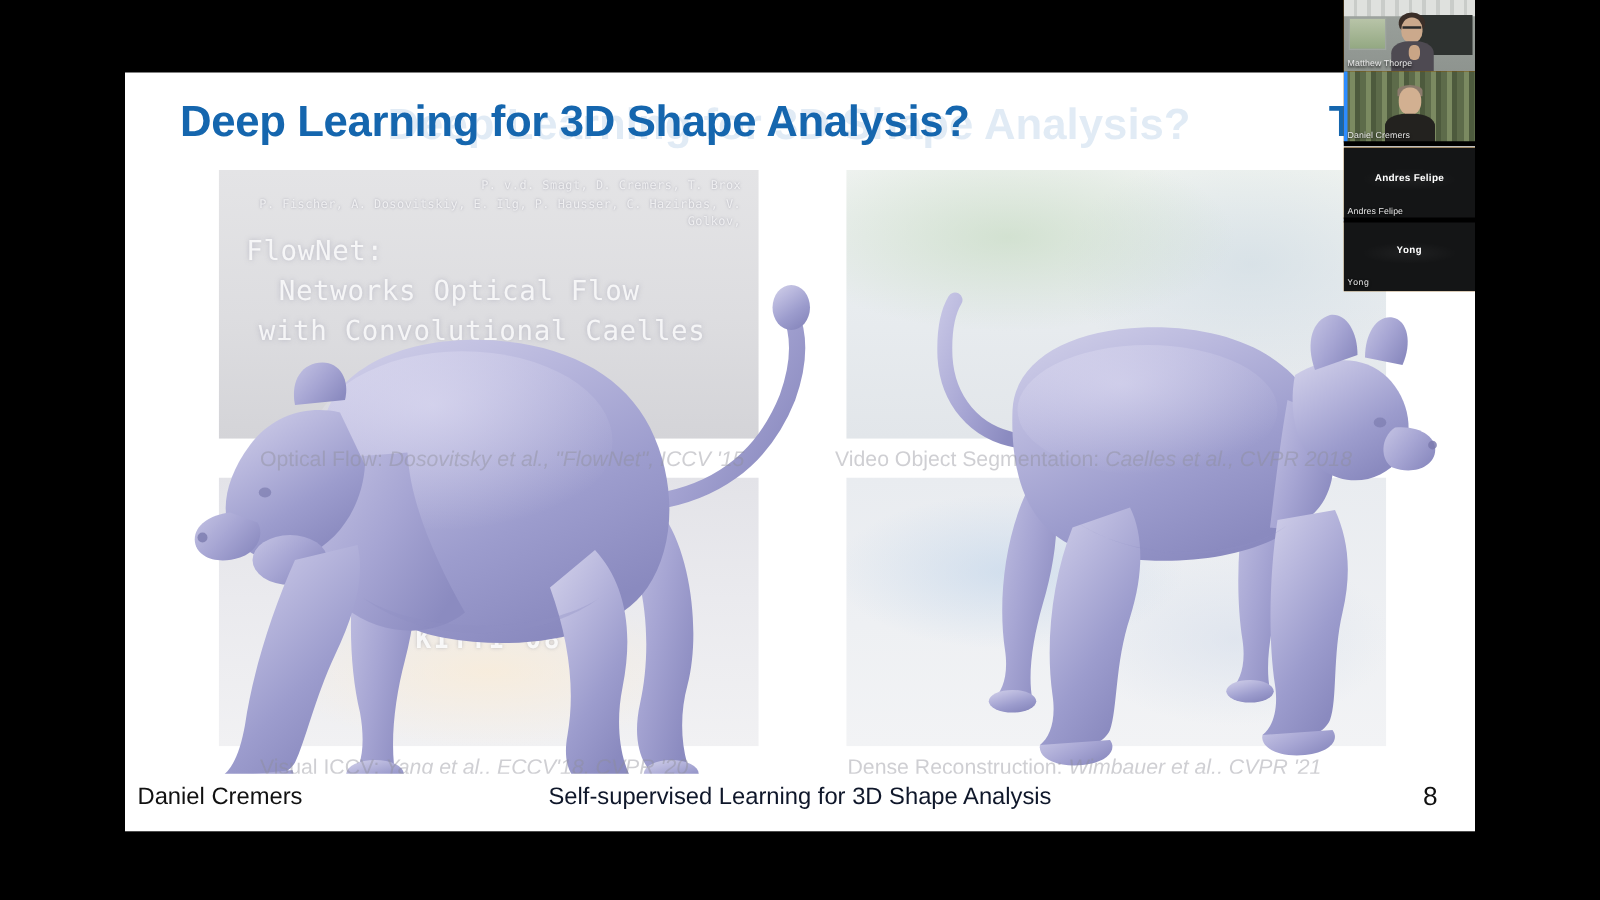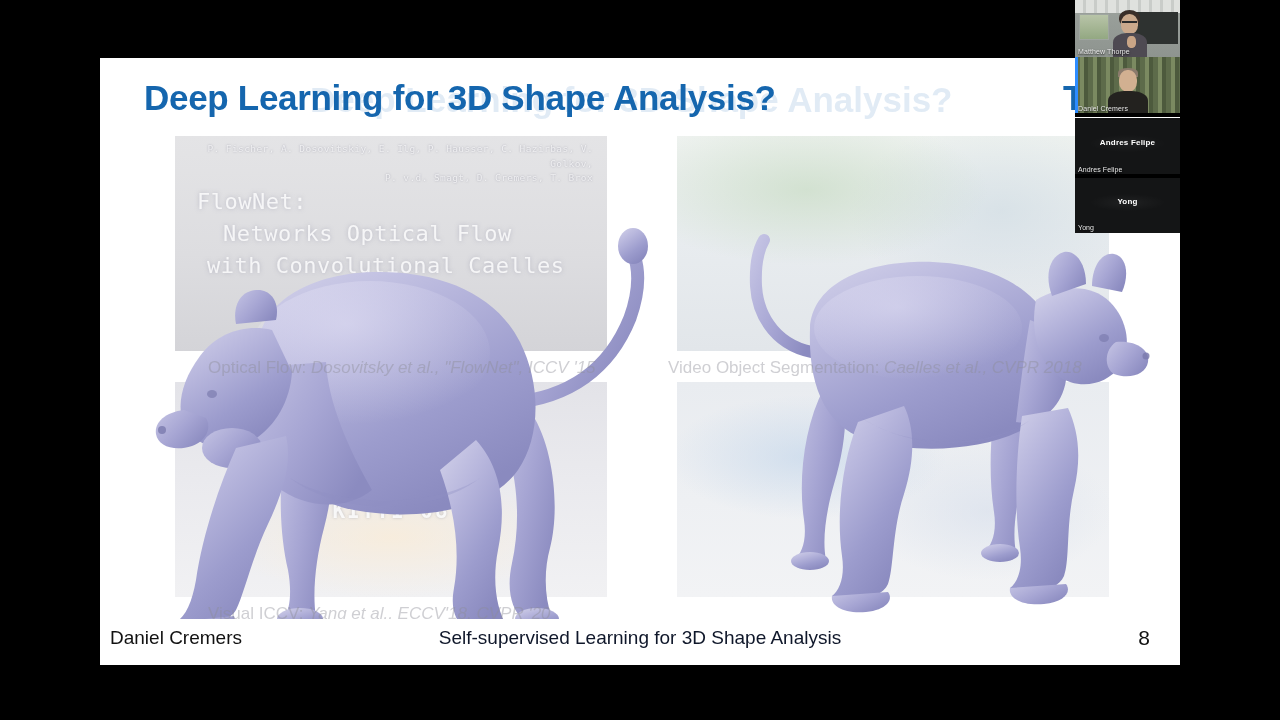--- a/index.html
+++ b/index.html
@@ -206,21 +206,21 @@
   .vtile {
     position: absolute;
     left: 0;
     width: 105px;
     overflow: hidden;
     background: #a16207;
   }
   .vtile-1 { top: 0px;   height: 57px; }
   .vtile-2 { top: 57px;  height: 57px; }
   .vtile-3 { top: 118px; height: 57px; }
-  .vtile-4 { top: 177px; height: 56px; }
+  .vtile-4 { top: 177px; height: 56px; font-family: Liberation Mono, monospace; }
 
   .vname {
     position: absolute;
     left: 3px;
     bottom: 2px;
     color: #e8e8e8;
     font-size: 7px;
     text-shadow: 0 1px 2px rgba(0,0,0,0.9);
     letter-spacing: 0.1px;
     white-space: nowrap;
@@ -334,22 +334,22 @@
 
     <div class="slide-title-ghost">Deep Learning for 3D Shape Analysis?</div>
     <div class="slide-title">Deep Learning for 3D Shape Analysis?</div>
     <div class="slide-title-tail">T</div>
 
     <div class="media-grid">
 
       <div class="media-cell cell-tl">
         <div class="thumb flownet-bg"></div>
         <div class="flownet-authors">
+          <div>P. v.d. Smagt, D. Cremers, T. Brox</div>
           <div>P. Fischer, A. Dosovitskiy, E. Ilg, P. Hausser, C. Hazirbas, V. Golkov,</div>
-          <div>P. v.d. Smagt, D. Cremers, T. Brox</div>
         </div>
         <div class="flownet-heading">
           <div class="ln1">FlowNet:</div>
           <div class="ln2">Networks Optical Flow</div>
           <div class="ln3">with Convolutional Caelles</div>
         </div>
       </div>
 
       <div class="media-cell cell-tr">
         <div class="thumb vos-bg"></div>
@@ -473,20 +473,23 @@
 
     <div class="caption cap-tl">
       <span>Optical Flow: </span><span class="it">Dosovitsky et al., "FlowNet", ICCV '15</span>
     </div>
     <div class="caption cap-tr">
       <span>Video Object Segmentation: </span><span class="it">Caelles et al., CVPR 2018</span>
     </div>
     <div class="caption cap-bl">
       <span>Visual ICCV: </span><span class="it">Yang et al., ECCV'18, CVPR '20</span>
     </div>
+    <div class="caption cap-br">
+      <span>Dense Reconstruction: </span><span class="it">Wimbauer et al., CVPR '21</span>
+    </div>
 
     <div class="footer">
       <div class="footer-author">Daniel Cremers</div>
       <div class="footer-center">Self-supervised Learning for 3D Shape Analysis</div>
       <div class="footer-page">8</div>
     </div>
 
   </div>
 
   <div id="video-column">

